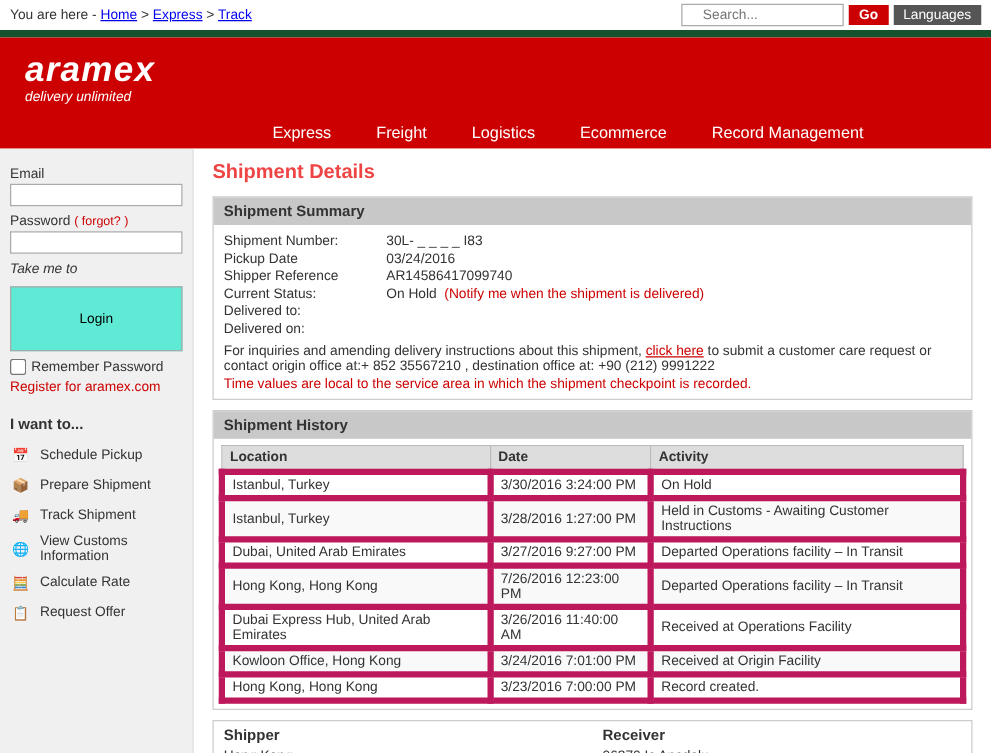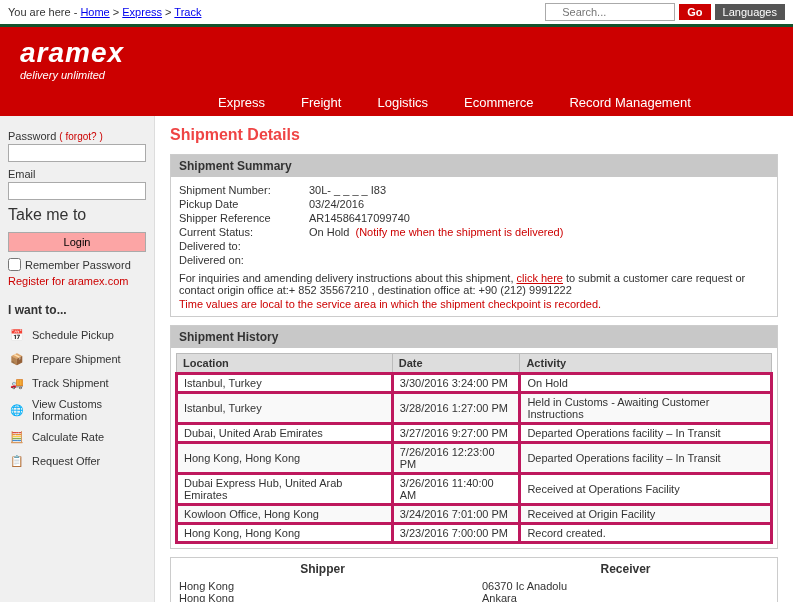--- a/index.html
+++ b/index.html
@@ -1,19 +1,19 @@
 <!DOCTYPE html>
 <html><head>
   <meta charset="utf-8">
   <style>
     * { margin: 0; padding: 0; box-sizing: border-box; }
     body { font-family: Arial, sans-serif; font-size: 12px; color: #333; background: #fff; width: 793px; }
 
     
-    .top-bar { display: flex; justify-content: space-between; align-items: center; padding: 3px 8px; background: #fff; border-bottom: 3px solid #14532d; font-size: 11px; }
+    .top-bar { display: flex; justify-content: space-between; align-items: center; padding: 3px 8px; background: #fff; border-bottom: 6px solid #14532d; font-size: 11px; }
     .search-area { display: flex; align-items: center; gap: 4px; }
     .search-input { width: 130px; border: 1px solid #aaa; padding: 2px 16px; font-size: 11px; }
     .search-btn { background: #c00; color: #fff; border: none; padding: 2px 8px; cursor: pointer; font-size: 11px; font-weight: bold; }
     .languages-btn { background: #555; color: #fff; border: none; padding: 2px 8px; font-size: 11px; cursor: pointer; }
 
     
     .header { background: #c00; padding: 10px 20px 0 20px; display: flex; flex-direction: column; }
     .logo-area { display: flex; align-items: center; margin-bottom: 8px; }
     .logo-text { color: #fff; }
     .logo-text .brand { font-size: 28px; font-weight: bold; letter-spacing: 1px; font-style: italic; }
@@ -22,23 +22,23 @@
     .nav-item { color: #fff; padding: 6px 18px; cursor: pointer; font-size: 13px; text-decoration: none; }
 
     
     .main { display: flex; background: #f5f5f5; min-height: 450px; }
 
     
     .sidebar { width: 155px; background: #f0f0f0; border-right: 1px solid #ddd; padding: 8px; flex-shrink: 0; }
     .sidebar-field label { font-size: 11px; color: #333; display: block; margin-bottom: 2px; margin-top: 6px; }
     .sidebar-field input[type="text"], .sidebar-field input[type="password"] { width: 100%; border: 1px solid #aaa; padding: 2px 4px; font-size: 11px; }
     .forgot { color: #c00; font-size: 10px; cursor: pointer; }
-    .take-me-label { font-size: 16px; margin-top: 6px; display: block; }
+    .take-me-label { font-size: 11px; margin-top: 6px; display: block; font-style: italic; }
     .take-me-select { width: 100%; border: 1px solid #aaa; padding: 2px 4px; font-size: 11px; margin-top: 2px; }
-    .login-btn { width: 100%; background: #fca5a5; border: 1px solid #aaa; padding: 3px; margin-top: 8px; cursor: pointer; font-size: 11px; }
+    .login-btn { width: 100%; background: #5eead4; border: 1px solid #aaa; padding: 19px; margin-top: 8px; cursor: pointer; font-size: 11px; }
     .remember-row { display: flex; align-items: center; gap: 4px; margin-top: 6px; font-size: 11px; }
     .register-link { color: #c00; font-size: 11px; text-decoration: none; display: block; margin-top: 4px; }
 
     
     .i-want { margin-top: 16px; }
     .i-want-title { font-size: 12px; font-weight: bold; margin-bottom: 6px; }
     .i-want-item { display: flex; align-items: center; gap: 6px; padding: 3px 0; cursor: pointer; font-size: 11px; color: #333; }
     .i-want-icon { width: 18px; height: 18px; display: flex; align-items: center; justify-content: center; flex-shrink: 0; }
 
     
@@ -50,27 +50,27 @@
     .section-body { padding: 6px 8px; font-size: 11px; }
     .info-row { display: flex; margin-bottom: 2px; }
     .info-label { width: 130px; flex-shrink: 0; color: #333; font-weight: normal; }
     .info-value { color: #333; }
     .info-value a { color: #c00; text-decoration: none; }
     .note-red { color: #c00; font-size: 11px; margin-top: 2px; }
 
     
     .history-table { width: 100%; border-collapse: collapse; font-size: 11px; }
     .history-table th { background: #ddd; border: 1px solid #bbb; padding: 3px 6px; text-align: left; font-weight: bold; }
-    .history-table td { border: 3px solid #be185d; padding: 2px 6px; }
+    .history-table td { border: 5px solid #be185d; padding: 2px 6px; }
     .history-table tr:nth-child(even) td { background: #f9f9f9; }
 
     
     .shipper-receiver { display: flex; gap: 0; width: 100%; }
     .shipper-col, .receiver-col { flex: 1; padding: 4px 8px; font-size: 11px; }
-    .col-header { font-weight: bold; font-size: 12px; margin-bottom: 4px; text-align: center; }
+    .col-header { font-weight: bold; font-size: 12px; margin-bottom: 4px; }
 
     .section-wrap { margin-bottom: 8px; border: 1px solid #ccc; }
   </style>
 </head>
 <body>
 
 <div class="top-bar">
   <div>
     <span>You are here -</span>
     <a href="#">Home</a> &gt;
@@ -100,29 +100,29 @@
     <a class="nav-item" href="#">Freight</a>
     <a class="nav-item" href="#">Logistics</a>
     <a class="nav-item" href="#">Ecommerce</a>
     <a class="nav-item" href="#">Record Management</a>
   </div>
 
 <div class="main">
 
   <div class="sidebar">
     <div class="sidebar-field">
+      <label>Email</label>
+      <input type="text" style="">
+    </div>
+    <div class="sidebar-field">
       <label>
         <span>Password</span>
         <span class="forgot">( forgot? )</span>
       </label>
       <input type="password" style="">
-    </div>
-    <div class="sidebar-field">
-      <label>Email</label>
-      <input type="text" style="">
     </div>
     <div class="sidebar-field">
       <span class="take-me-label">Take me to</span>
     </div>
     <button class="login-btn">Login</button>
     <div class="remember-row">
       <input type="checkbox" style="">
       <span>Remember Password</span>
     </div>
     <a class="register-link" href="#">Register for aramex.com</a>

